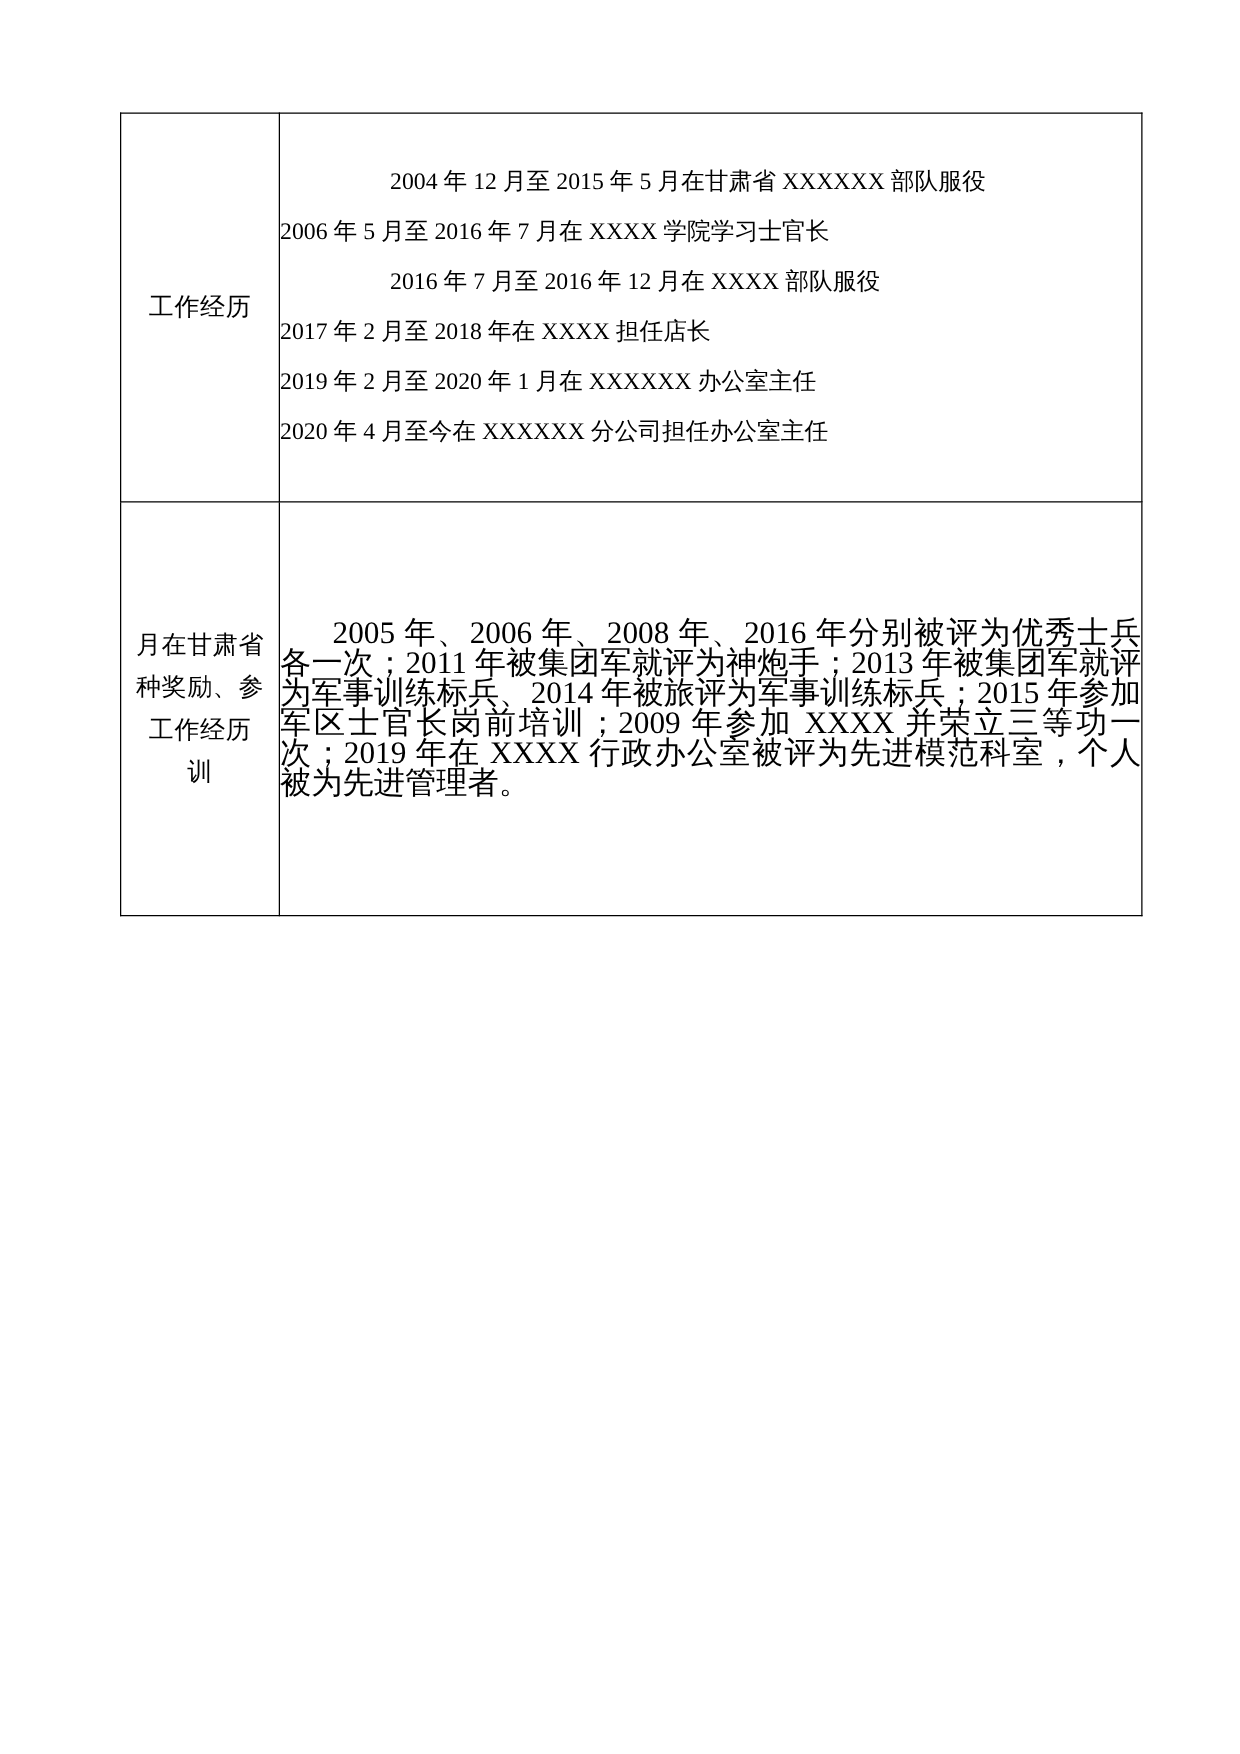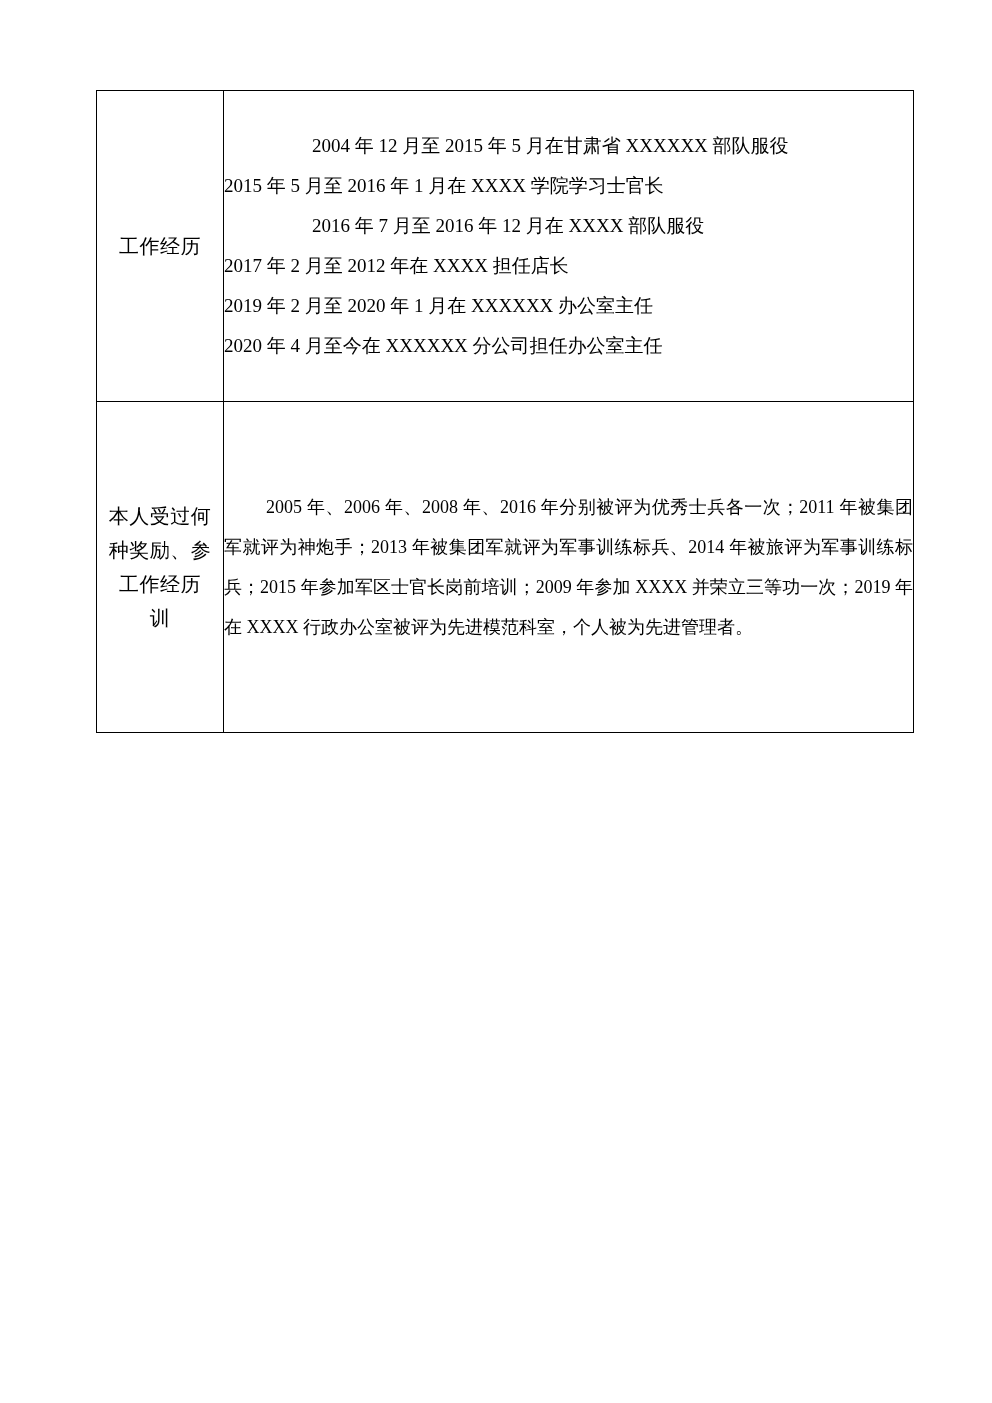--- a/index.html
+++ b/index.html
@@ -50,22 +50,22 @@
   .row-awards .content-cell {
     height: 330px;
   }
   .exp-line {
     font-size: 19px;
     line-height: 40px;
     white-space: nowrap;
   }
   .exp-line.indent-2 { padding-left: 88px; }
   .awards-para {
-    font-size: 18px;
-    line-height: 40px;
+    font-size: 25px;
+    line-height: 24px;
     text-indent: 42px;
     text-align: justify;
     text-justify: inter-ideograph;
   }
   .label-cell .lbl-line {
     display: block;
   }
 </style>
 </head>
 <body>
@@ -73,30 +73,30 @@
 <div class="page">
 
   <table class="doc-table">
     <tbody>
       <tr class="row-work">
         <td class="label-cell">
           <span class="lbl-line">工作经历</span>
         </td>
         <td class="content-cell">
           <div class="exp-line indent-2">2004 年 12 月至 2015 年 5 月在甘肃省 XXXXXX 部队服役</div>
-          <div class="exp-line">2015 年 5 月至 2016 年 1 月在 XXXX 学院学习士官长</div>
+          <div class="exp-line">2006 年 5 月至 2016 年 7 月在 XXXX 学院学习士官长</div>
           <div class="exp-line indent-2">2016 年 7 月至 2016 年 12 月在 XXXX 部队服役</div>
-          <div class="exp-line">2017 年 2 月至 2012 年在 XXXX 担任店长</div>
+          <div class="exp-line">2017 年 2 月至 2018 年在 XXXX 担任店长</div>
           <div class="exp-line">2019 年 2 月至 2020 年 1 月在 XXXXXX 办公室主任</div>
           <div class="exp-line">2020 年 4 月至今在 XXXXXX 分公司担任办公室主任</div>
         </td>
       </tr>
       <tr class="row-awards">
         <td class="label-cell">
-          <span class="lbl-line">本人受过何</span>
+          <span class="lbl-line">月在甘肃省</span>
           <span class="lbl-line">种奖励、参</span>
           <span class="lbl-line">工作经历</span>
           <span class="lbl-line">训</span>
         </td>
         <td class="content-cell">
           <div class="awards-para">2005 年、2006 年、2008 年、2016 年分别被评为优秀士兵各一次；2011 年被集团军就评为神炮手；2013 年被集团军就评为军事训练标兵、2014 年被旅评为军事训练标兵；2015 年参加军区士官长岗前培训；2009 年参加 XXXX 并荣立三等功一次；2019 年在 XXXX 行政办公室被评为先进模范科室，个人被为先进管理者。</div>
         </td>
       </tr>
     </tbody>
   </table>

